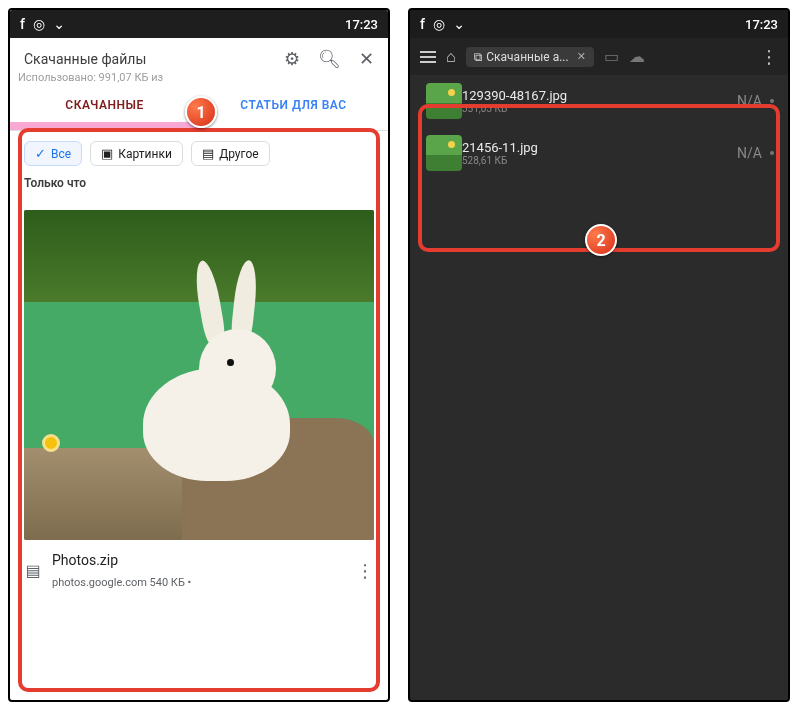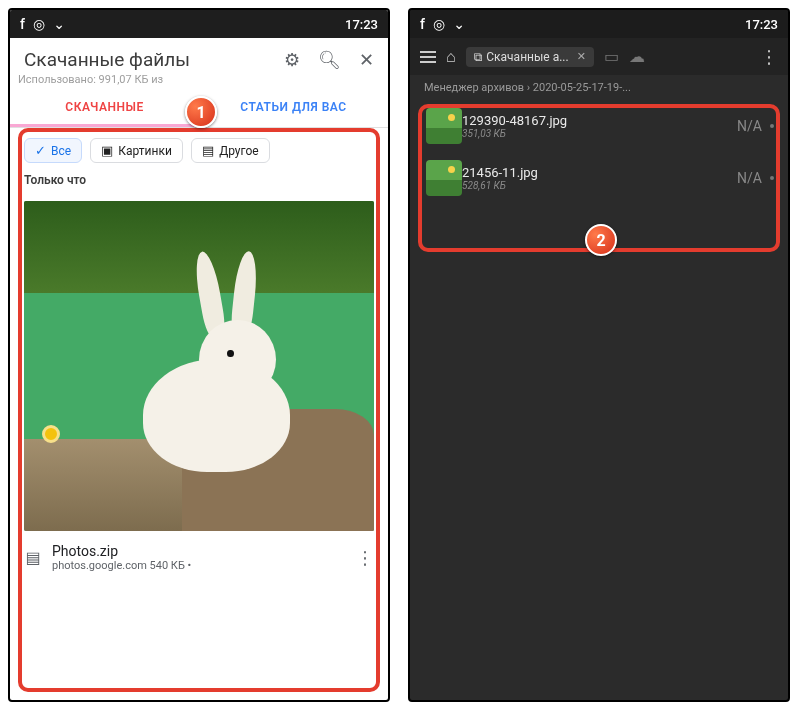--- a/index.html
+++ b/index.html
@@ -9,65 +9,65 @@
   .phone.dark  { background: #2b2b2b; color: #ddd; }
 
   .statusbar { height: 28px; display: flex; align-items: center; justify-content: space-between; padding: 0 10px; font-size: 13px; font-weight: 500; }
   .phone.light .statusbar { background: #1e1e1e; color: #fff; }
   .phone.dark  .statusbar { background: #1c1c1c; color: #fff; }
   .sb-left { display: flex; gap: 8px; align-items: center; }
   .sb-icon { font-size: 14px; }
 
   
   .dl-header { display: flex; align-items: center; padding: 10px 14px 2px; }
-  .dl-title { font-size: 19px; flex: 1; color: #3c3c3c; }
+  .dl-title { font-size: 14px; flex: 1; color: #3c3c3c; }
   .dl-icons { display: flex; gap: 18px; font-size: 18px; color: #5f6368; }
   .dl-usage { font-size: 11px; color: #9e9e9e; padding: 0 8px 4px; }
 
   .dl-tabs { display: flex; border-bottom: 1px solid #e0e0e0; }
   .dl-tab { flex: 1; text-align: center; padding: 10px 0; font-size: 12px; font-weight: 600; letter-spacing: .5px; color: #3b82f6; }
-  .dl-tab.active { color: #ef4444; border-bottom: 3px solid #f9a8d4; }
+  .dl-tab.active { color: #7f1d1d; border-bottom: 8px solid #f9a8d4; }
 
   .chips { display: flex; gap: 8px; padding: 10px 14px; }
   .chip { display: flex; align-items: center; gap: 5px; padding: 4px 10px; border: 1px solid #dadce0; border-radius: 6px; font-size: 12px; background: #fff; }
   .chip.active { color: #1a73e8; border-color: #c6dafc; background: #f1f6fe; }
   .chip-ic { font-size: 13px; }
 
-  .section-label { font-size: 12px; font-weight: 600; padding: 0 14px 14px; color: #3c3c3c; }
+  .section-label { font-size: 12px; font-weight: 600; padding: 0 14px 20px; color: #3c3c3c; }
 
   .photo-card { margin: 0 14px; border-radius: 2px; overflow: hidden; }
   .photo { width: 100%; height: 330px; display: block; background: #4a6; position: relative; overflow: hidden; }
   
   .sky   { position: absolute; inset: 0 0 72% 0; background: linear-gradient(#2d5d1b,#4a7a2a); }
   .grass { position: absolute; inset: 72% 0 0 0; background: linear-gradient(#a38f6e,#7d6c4e); }
   .stump { position: absolute; left:45%; top:63%; width:55%; height:40%; background:#8b7355; border-radius:30% 20% 5% 5%; }
   .rabbit-body { position:absolute; left:34%; top:48%; width:42%; height:34%; background:#f5f1e8; border-radius:55% 55% 48% 48%; }
   .rabbit-head { position:absolute; left:50%; top:36%; width:22%; height:24%; background:#f5f1e8; border-radius:50%; }
   .ear1 { position:absolute; left:50%; top:15%; width:6%; height:26%; background:#f0ece0; border-radius:50% 50% 30% 30%; transform:rotate(-10deg); }
   .ear2 { position:absolute; left:60%; top:15%; width:6%; height:26%; background:#f0ece0; border-radius:50% 50% 30% 30%; transform:rotate(6deg); }
   .eye  { position:absolute; left:58%; top:45%; width:2%; height:2.4%; background:#111; border-radius:50%; }
   .flower{ position:absolute; left:5%; top:68%; width:18px; height:18px; background:#f4c20d; border-radius:50%; border:3px solid #f7e08a; }
 
   .file-row { display:flex; align-items:center; gap:10px; padding:12px 14px 6px; }
   .file-ic { width:18px; text-align:center; color:#5f6368; }
   .file-meta { flex:1; font-size:11px; color:#5f6368; }
-  .file-name { display:block; font-size:14px; color:#202124; margin-bottom:0; }
+  .file-name { display:block; font-size:14px; color:#202124; margin-bottom:8px; }
   .more-ic { color:#5f6368; font-size:18px; }
 
   
   .am-top { display:flex; align-items:center; gap:10px; padding:8px 10px; background:#232323; }
   .am-tab { display:flex; align-items:center; gap:4px; background:#3a3a3a; padding:3px 8px; border-radius:4px; font-size:12px; }
   .am-tab .x { margin-left:4px; color:#aaa; font-size:11px; }
   .am-crumbs { font-size:11px; color:#9a9a9a; padding:6px 14px; }
   .am-list { padding:0 4px; }
   .am-item { display:flex; align-items:center; gap:0; padding:8px 12px; position:relative; }
   .thumb { width:36px; height:36px; background:linear-gradient(#5aa44a 55%,#3f7f33 55%); border-radius:4px; position:relative; }
   .thumb:before { content:""; position:absolute; left:22px; top:6px; width:7px; height:7px; background:#f6d24b; border-radius:50%; }
   .am-name { font-size:13px; color:#eaeaea; }
-  .am-size { font-size:10px; color:#8a8a8a;font-style:italic; }
+  .am-size { font-size:10px; color:#8a8a8a; }
   .am-na { position:absolute; right:22px; top:50%; transform:translateY(-50%); font-size:14px; color:#888; }
   .am-dot { position:absolute; right:10px; top:50%; transform:translateY(-50%); width:4px; height:4px; background:#777; border-radius:50%; }
 
   
   .annot { position:absolute; border:4px solid #e43c2e; border-radius:10px; pointer-events:none; }
   .badge { position:absolute; width:32px; height:32px; border-radius:50%; background:radial-gradient(circle at 30% 30%,#ff7a4a,#d62f1a); color:#fff; font-weight:700; display:flex; align-items:center; justify-content:center; font-size:16px; border:2px solid #fff; box-shadow:0 1px 3px rgba(0,0,0,.5); }
 
   .ham { display:flex; flex-direction:column; gap:3px; width:16px; }
   .ham span { height:2px; background:#ccc; }
 </style>
@@ -164,23 +164,20 @@
       <span>⧉</span>
       <span>Скачанные а...</span>
       <span class="x">✕</span>
     </div>
     <span style="color:#777;">▭</span>
     <span style="color:#777;">☁</span>
     <span style="flex:1"></span>
     <span style="color:#ccc; font-size:18px;">⋮</span>
   </div>
 
-  <div class="am-crumbs">
-    <span>Менеджер архивов</span> › <span>2020-05-25-17-19-...</span>
-  </div>
 
   <div class="am-list">
     <div class="am-item">
       <div class="thumb"></div>
       <div>
         <div class="am-name">129390-48167.jpg</div>
         <div class="am-size">351,03 КБ</div>
       </div>
       <span class="am-na">N/A</span>
       <span class="am-dot"></span>

